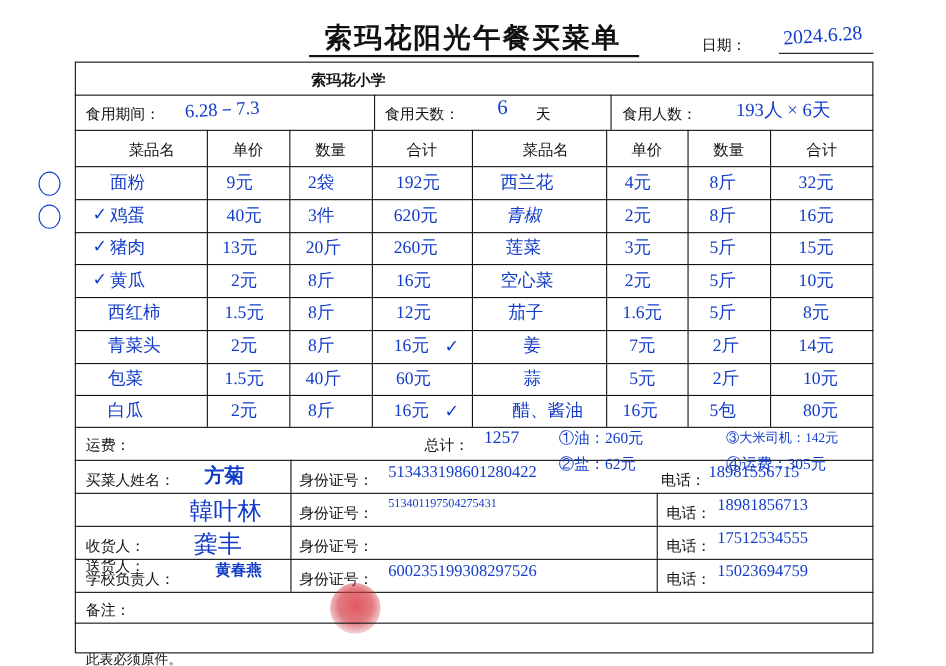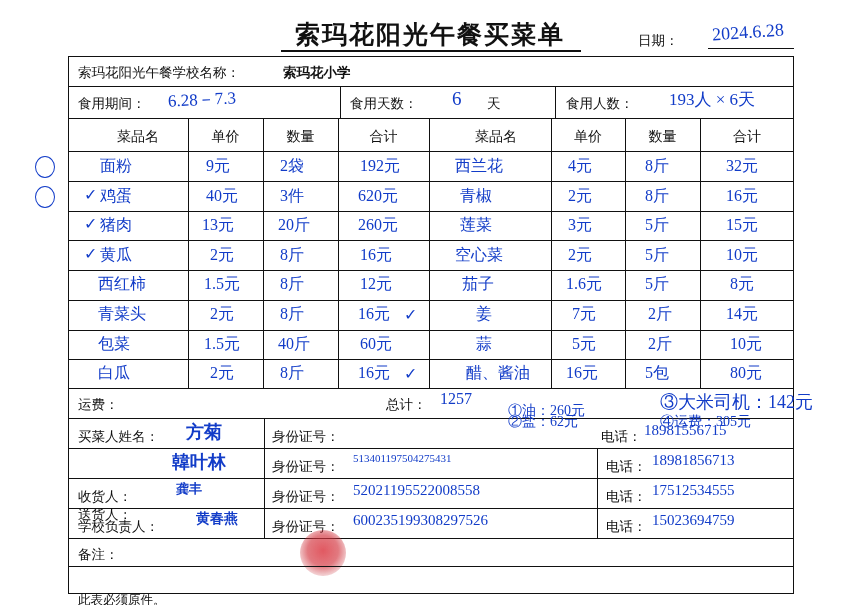--- a/index.html
+++ b/index.html
@@ -74,21 +74,20 @@
 
   <div class="frame"></div>
 
   <div class="hl" style="left:68px;top:86px;width:726px;"></div>
 
   <div class="hl" style="left:68px;top:118px;width:726px;"></div>
 
   <div class="vl" style="left:340px;top:86px;height:32px;"></div>
   <div class="vl" style="left:555px;top:86px;height:32px;"></div>
 
-  <div class="prt" style="left:78px;top:64px;">索玛花阳光午餐学校名称：</div>
   <div class="prt" style="left:283px;top:64px;font-weight:bold;">索玛花小学</div>
 
   <div class="prt" style="left:78px;top:95px;">食用期间：</div>
   <div class="hw" style="left:168px;top:88px;font-size:17px;transform:rotate(-3deg);">6.28－7.3</div>
 
   <div class="prt" style="left:350px;top:95px;">食用天数：</div>
   <div class="hw" style="left:452px;top:88px;font-size:19px;">6</div>
   <div class="prt" style="left:487px;top:95px;">天</div>
 
   <div class="prt" style="left:566px;top:95px;">食用人数：</div>
@@ -171,21 +170,21 @@
   <div class="hw cell-hw" style="left:210px;top:363px;">2元</div>
   <div class="hw cell-hw" style="left:280px;top:363px;">8斤</div>
   <div class="hw cell-hw" style="left:358px;top:363px;">16元</div>
   <div class="mark" style="left:404px;top:364px;">✓</div>
 
   <div class="hw cell-hw" style="left:455px;top:156px;">西兰花</div>
   <div class="hw cell-hw" style="left:568px;top:156px;">4元</div>
   <div class="hw cell-hw" style="left:645px;top:156px;">8斤</div>
   <div class="hw cell-hw" style="left:726px;top:156px;">32元</div>
 
-  <div class="hw cell-hw" style="left:460px;top:186px;">青椒</div>
+  <div class="hw cell-hw" style="left:460px;top:186px;font-style:italic;">青椒</div>
   <div class="hw cell-hw" style="left:568px;top:186px;">2元</div>
   <div class="hw cell-hw" style="left:645px;top:186px;">8斤</div>
   <div class="hw cell-hw" style="left:726px;top:186px;">16元</div>
 
   <div class="hw cell-hw" style="left:460px;top:215px;">莲菜</div>
   <div class="hw cell-hw" style="left:568px;top:215px;">3元</div>
   <div class="hw cell-hw" style="left:645px;top:215px;">5斤</div>
   <div class="hw cell-hw" style="left:726px;top:215px;">15元</div>
 
   <div class="hw cell-hw" style="left:455px;top:245px;">空心菜</div>
@@ -211,49 +210,49 @@
   <div class="hw cell-hw" style="left:466px;top:363px;">醋、酱油</div>
   <div class="hw cell-hw" style="left:566px;top:363px;">16元</div>
   <div class="hw cell-hw" style="left:645px;top:363px;">5包</div>
   <div class="hw cell-hw" style="left:730px;top:363px;">80元</div>
 
   <div class="hl" style="left:68px;top:418px;width:726px;"></div>
   <div class="prt" style="left:78px;top:396px;">运费：</div>
   <div class="prt" style="left:386px;top:396px;">总计：</div>
   <div class="hw" style="left:440px;top:390px;font-size:16px;">1257</div>
 
-  <div class="hw" style="left:508px;top:390px;font-size:14px;margin-top:12px;">①油：260元</div>
-  <div class="hw" style="left:660px;top:390px;font-size:18px;">③大米司机：142元</div>
+  <div class="hw" style="left:508px;top:390px;font-size:14px;">①油：260元</div>
+  <div class="hw" style="left:660px;top:390px;font-size:12px;">③大米司机：142元</div>
   <div class="hw" style="left:508px;top:413px;font-size:14px;">②盐：62元</div>
   <div class="hw" style="left:660px;top:413px;font-size:14px;">④运费：305元</div>
 
   <div class="hl" style="left:68px;top:448px;width:726px;"></div>
   <div class="hl" style="left:68px;top:478px;width:726px;"></div>
   <div class="hl" style="left:68px;top:508px;width:726px;"></div>
   <div class="hl" style="left:68px;top:538px;width:726px;"></div>
   <div class="vl" style="left:264px;top:418px;height:120px;"></div>
   <div class="vl" style="left:597px;top:448px;height:90px;"></div>
 
   <div class="prt" style="left:78px;top:428px;">买菜人姓名：</div>
   <div class="hw" style="left:186px;top:420px;font-size:18px;font-weight:bold;">方菊</div>
   <div class="prt" style="left:272px;top:428px;">身份证号：</div>
+  <div class="hw" style="left:353px;top:422px;font-size:15px;">513433198601280422</div>
   <div class="prt" style="left:601px;top:428px;">电话：</div>
   <div class="hw" style="left:644px;top:422px;font-size:15px;">18981556715</div>
 
   <div class="prt" style="left:78px;top:458px;margin-top:48px;">送货人：</div>
-  <div class="hw" style="left:172px;top:450px;font-size:18px;font-weight:bold;">韓叶林</div>
+  <div class="hw" style="left:172px;top:450px;font-size:22px;font-weight:normal;">韓叶林</div>
   <div class="prt" style="left:272px;top:458px;">身份证号：</div>
   <div class="hw" style="left:353px;top:452px;font-size:11px;">513401197504275431</div>
   <div class="prt" style="left:606px;top:458px;">电话：</div>
   <div class="hw" style="left:652px;top:452px;font-size:15px;">18981856713</div>
 
   <div class="prt" style="left:78px;top:488px;">收货人：</div>
-  <div class="hw" style="left:176px;top:480px;font-size:13px;font-weight:bold;">龚丰</div>
+  <div class="hw" style="left:176px;top:480px;font-size:22px;font-weight:normal;">龚丰</div>
   <div class="prt" style="left:272px;top:488px;">身份证号：</div>
-  <div class="hw" style="left:353px;top:482px;font-size:15px;">52021195522008558</div>
   <div class="prt" style="left:606px;top:488px;">电话：</div>
   <div class="hw" style="left:652px;top:482px;font-size:15px;">17512534555</div>
 
   <div class="prt" style="left:78px;top:518px;">学校负责人：</div>
   <div class="hw" style="left:196px;top:510px;font-size:14px;font-weight:bold;">黄春燕</div>
   <div class="prt" style="left:272px;top:518px;">身份证号：</div>
   <div class="hw" style="left:353px;top:512px;font-size:15px;">600235199308297526</div>
   <div class="prt" style="left:606px;top:518px;">电话：</div>
   <div class="hw" style="left:652px;top:512px;font-size:15px;">15023694759</div>
 

